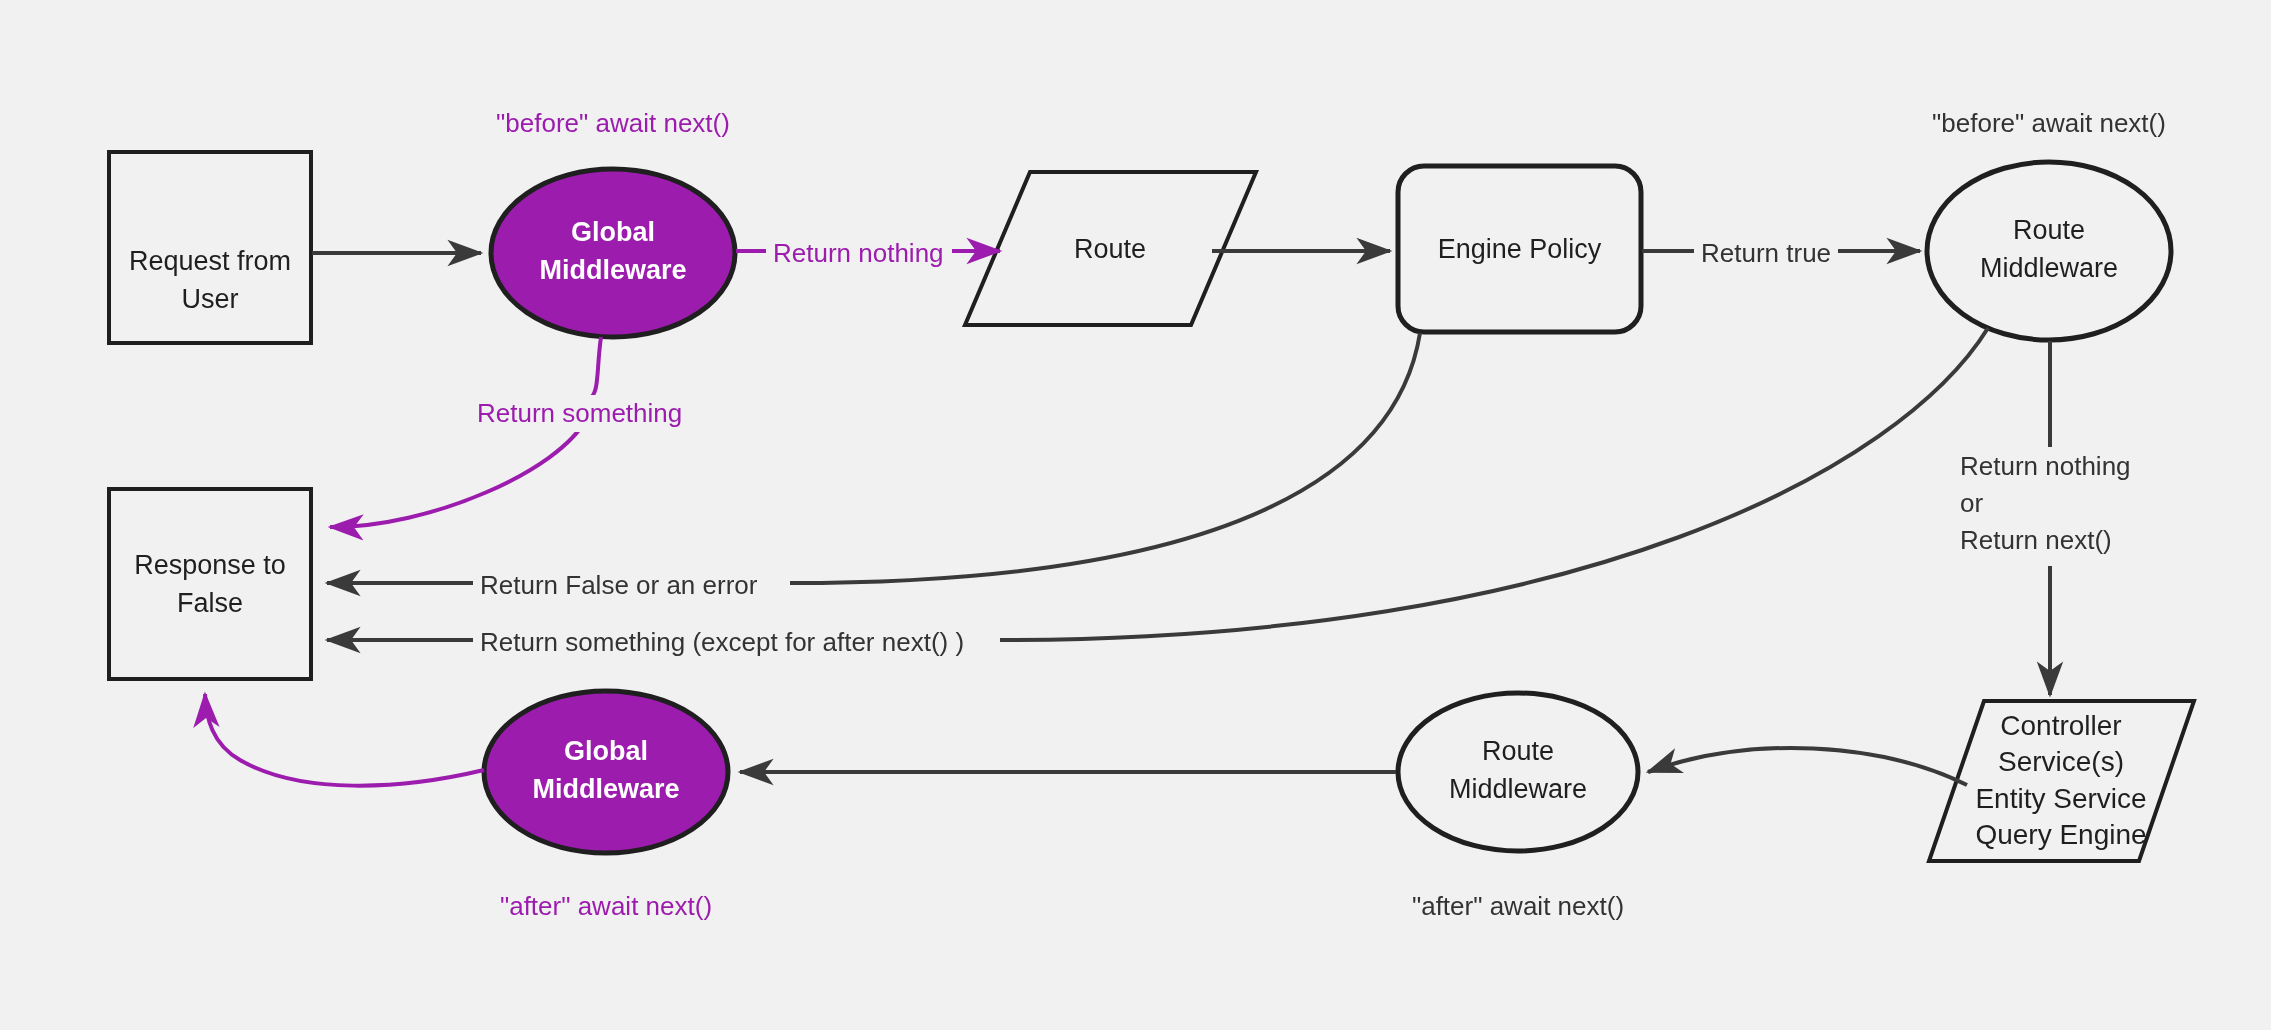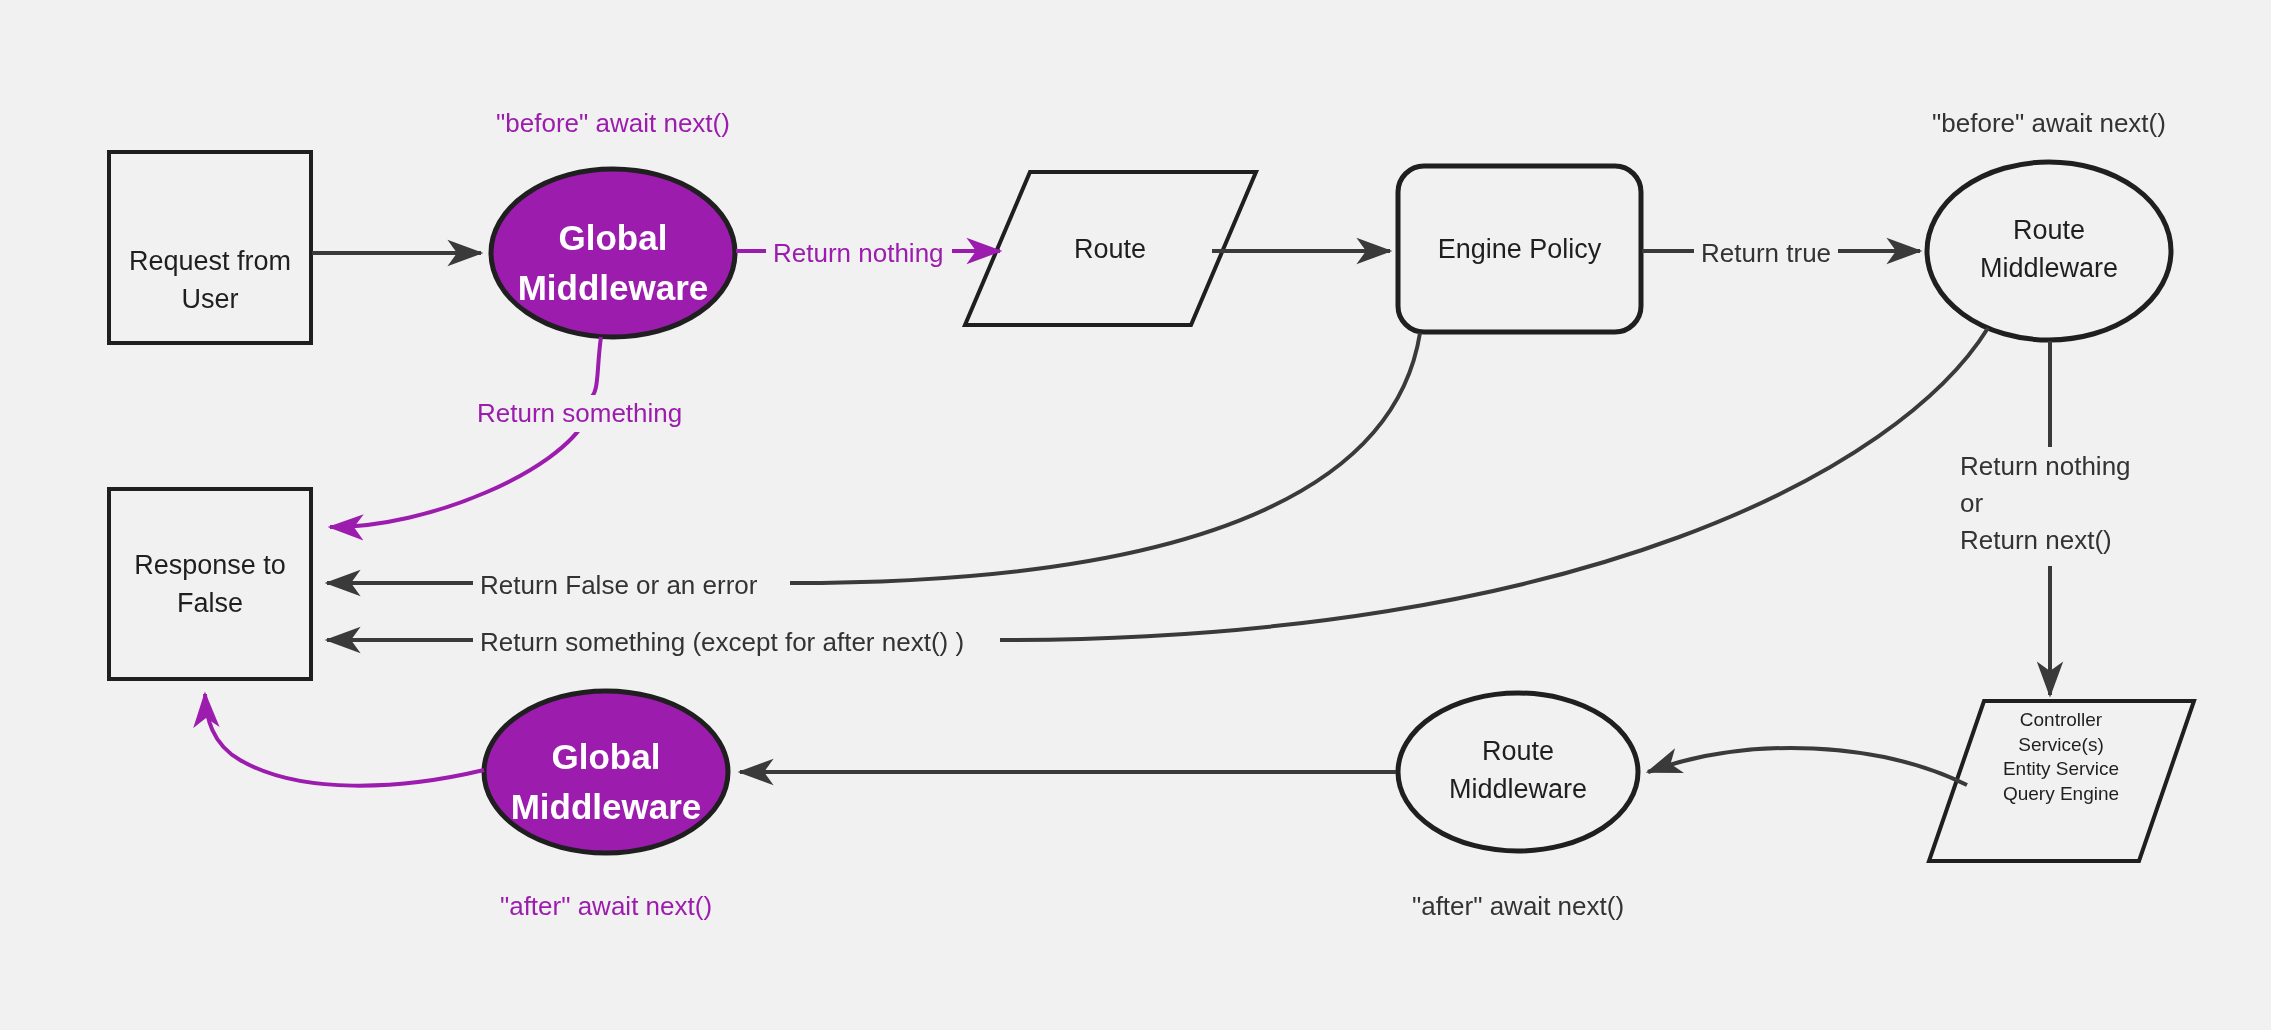--- a/index.html
+++ b/index.html
@@ -32,24 +32,24 @@
     line-height: 1.42;
     color: #1f1f1f;
     font-family: "Liberation Sans", sans-serif;
     font-size: 27px;
     pointer-events: none;
     white-space: pre-line;
   }
   .node-label.mw {
     color: #ffffff;
     font-weight: bold;
-    font-size: 35px;
+    font-size: 27px;
   }
   .node-label.small {
-    font-size: 19px;
+    font-size: 28px;
     line-height: 1.30;
   }
   .edge-label {
     position: absolute;
     font-family: "Liberation Sans", sans-serif;
     font-size: 26px;
     color: #333333;
     background: #f1f1f1;
     padding: 0 7px;
     white-space: pre;

